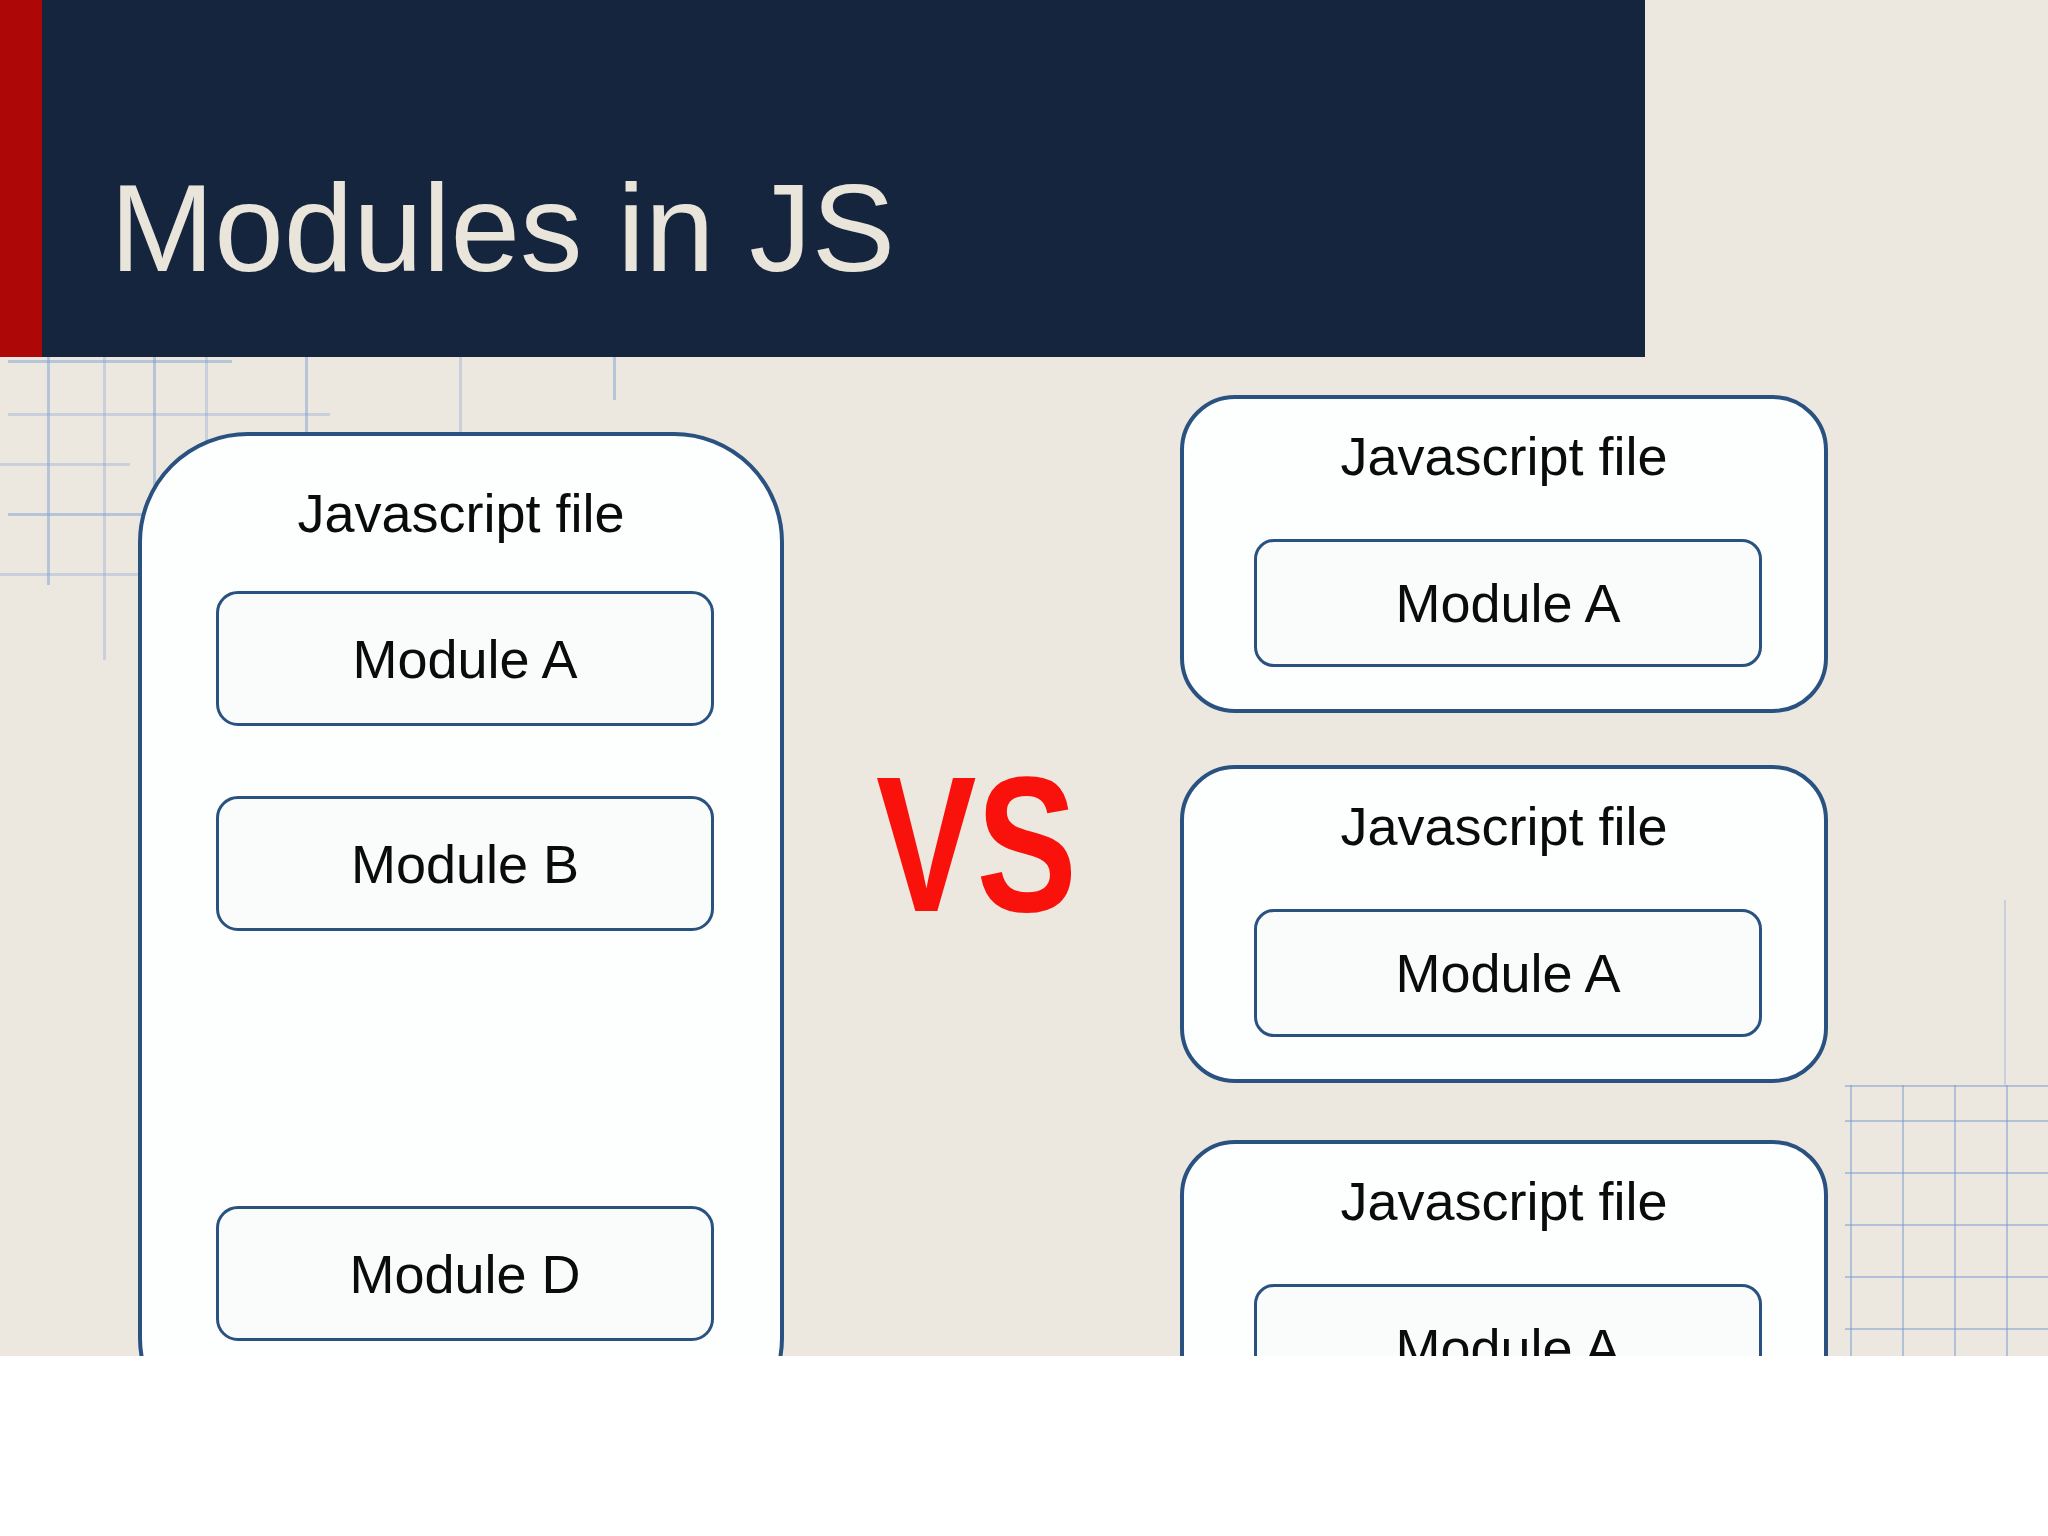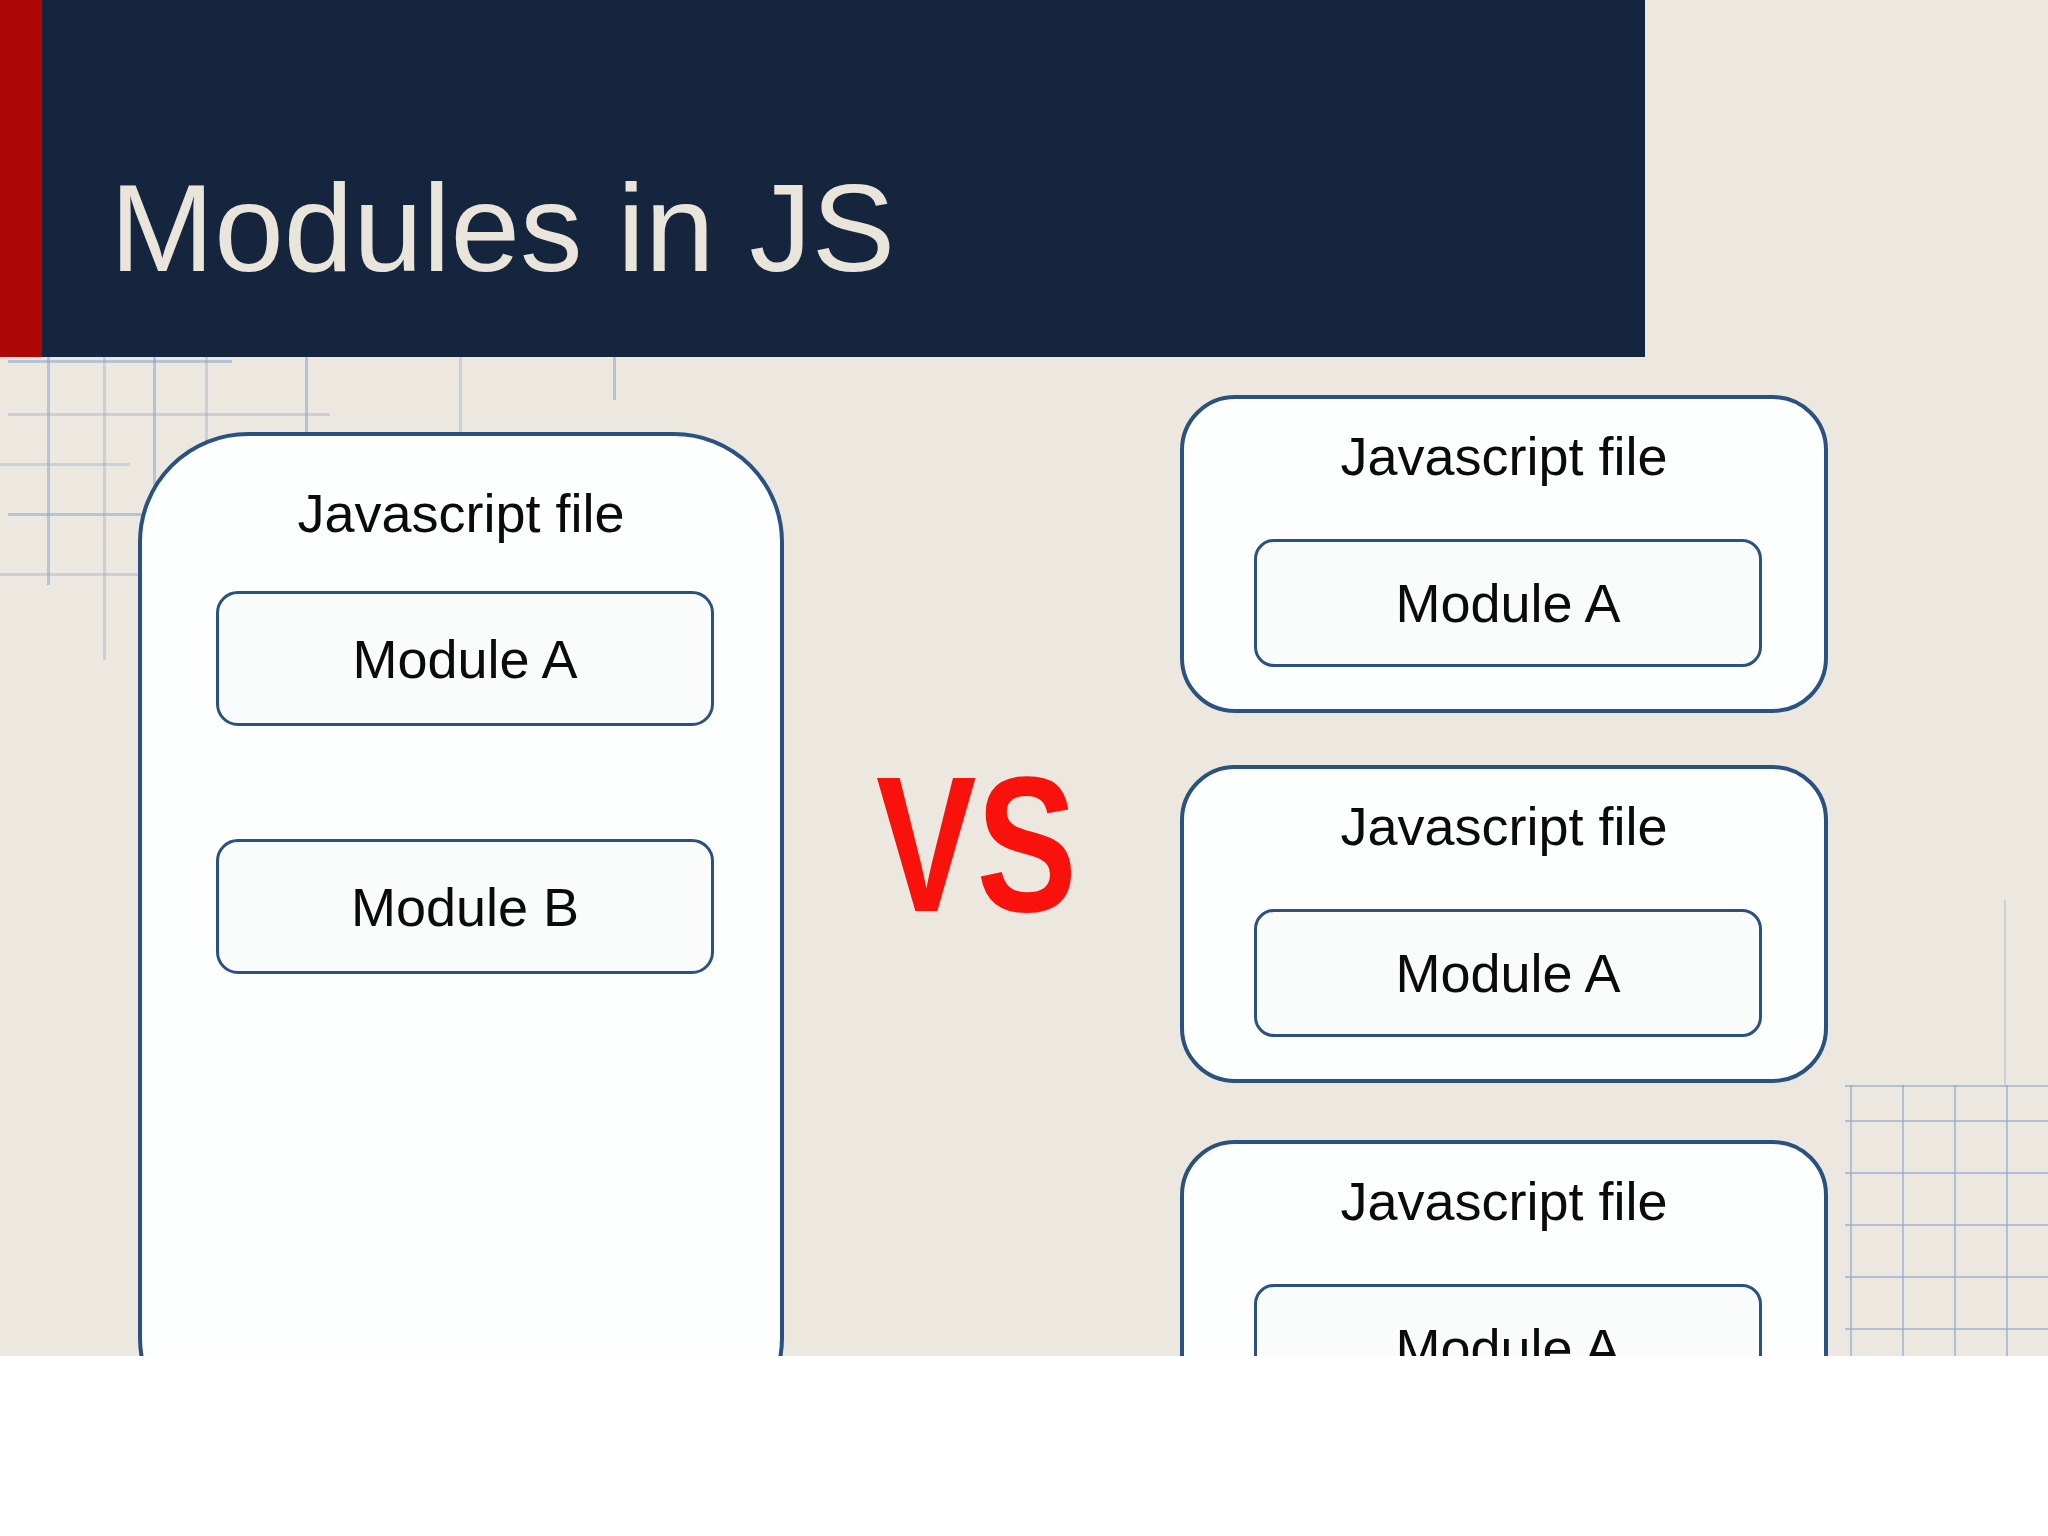--- a/index.html
+++ b/index.html
@@ -97,21 +97,21 @@
     line-height: 54px;
     color: var(--label-text, #0B0B0B);
     white-space: nowrap;
   }
   .left-file .module {
     left: 74px;
     width: 498px; height: 135px;
     border-radius: 22px;
   }
   .mod-a { top: 155px; }
-  .mod-b { top: 360px; margin-top: 43px; }
+  .mod-b { top: 360px; }
   .mod-c { top: 565px; }
   .mod-d { top: 770px; }
   .right-file .module {
     left: 70px; top: 140px;
     width: 508px; height: 128px;
     border-radius: 20px;
   }
 
   
   .vs-label {
@@ -160,20 +160,23 @@
   <h1 class="slide-title">Modules in JS</h1>
 
   <section class="file left-file">
     <div class="file-label">Javascript file</div>
     <div class="module mod-a">
       <span>Module A</span>
     </div>
     <div class="module mod-b">
       <span>Module B</span>
     </div>
+    <div class="module mod-d">
+      <span>Module D</span>
+    </div>
   </section>
 
   <div class="vs-label">VS</div>
 
   <section class="file right-file rf1">
     <div class="file-label">Javascript file</div>
     <div class="module">
       <span>Module A</span>
     </div>
   </section>

